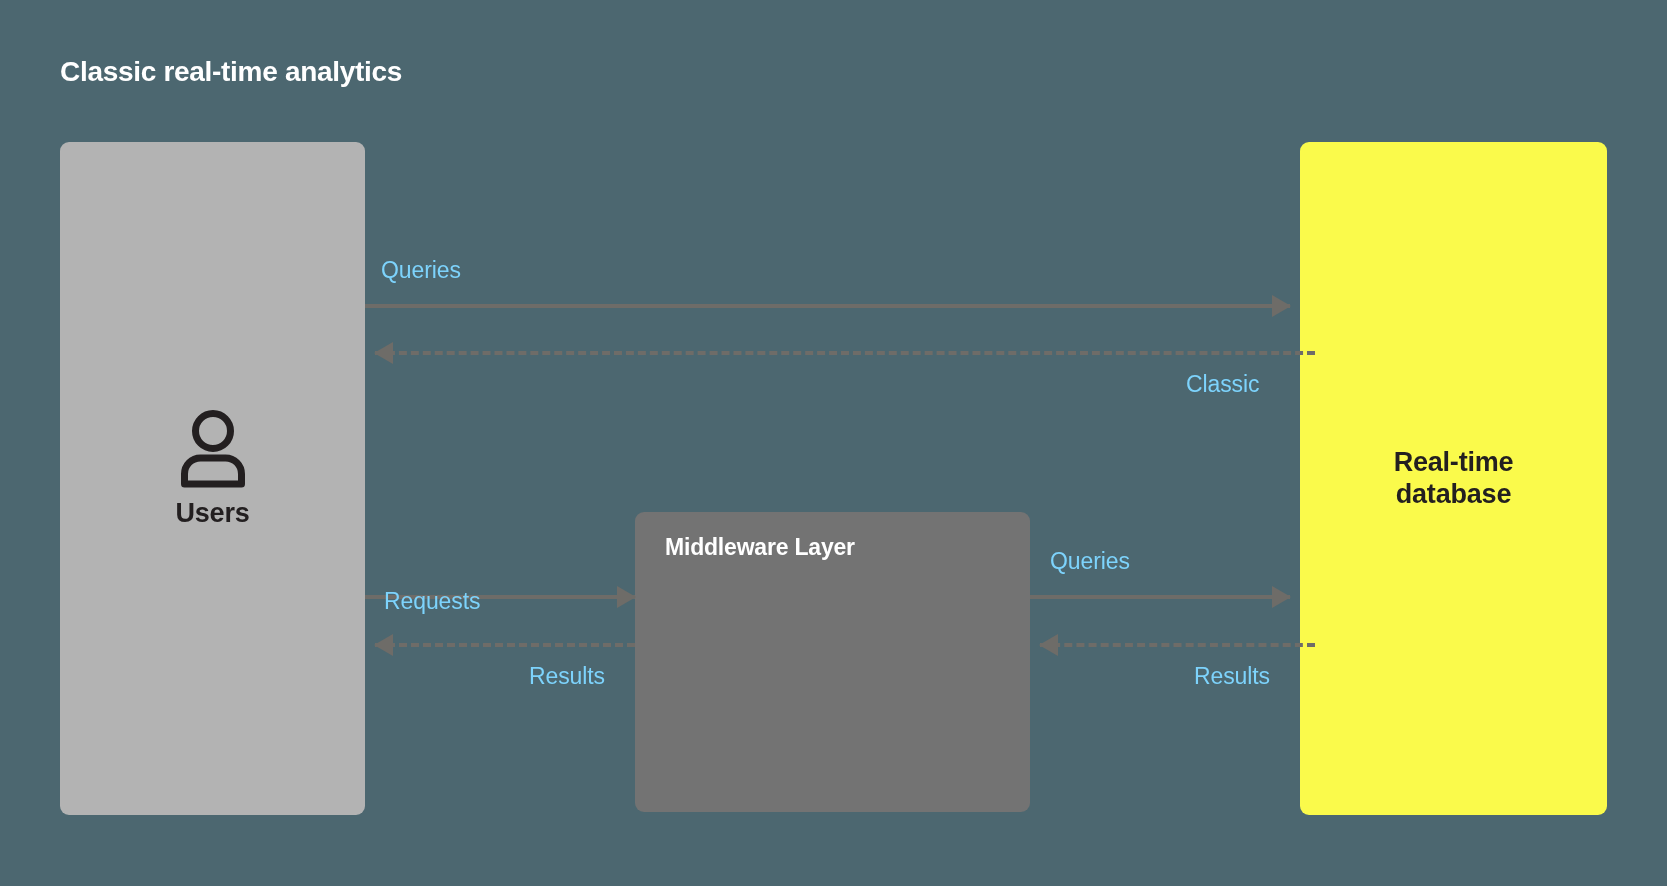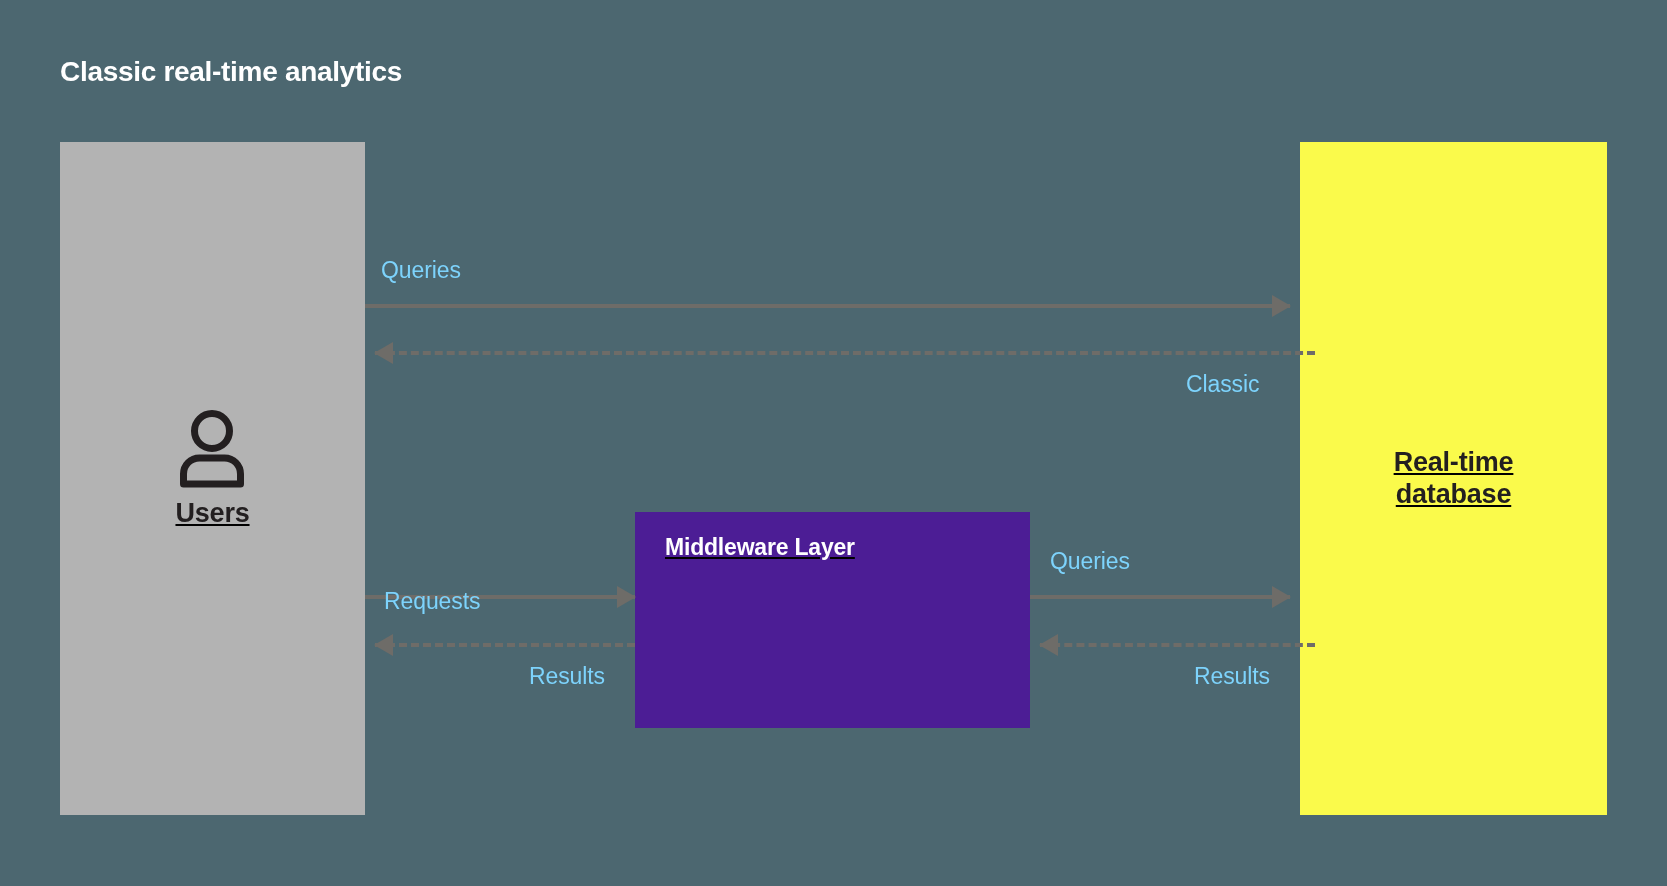--- a/index.html
+++ b/index.html
@@ -29,59 +29,59 @@
     font-weight: bold;
     color: #ffffff;
     letter-spacing: -0.3px;
     white-space: nowrap;
   }
 
   
   .node {
     position: absolute;
     box-sizing: border-box;
-    border-radius: 0;
-    text-decoration: underline;
+    border-radius: 9px;
   }
 
   .node-users {
     left: 60px;
     top: 142px;
     width: 305px;
     height: 673px;
     background: #b3b3b3;
     display: flex;
     flex-direction: column;
     align-items: center;
     justify-content: center;
   }
   .users-inner {
     display: flex;
     flex-direction: column;
+    align-items: center;
     transform: translateY(-10px);
   }
   .user-icon {
     width: 74px;
     height: 80px;
     display: block;
   }
   .users-label {
     margin-top: 10px;
     font-size: 27px;
     font-weight: bold;
     color: #231f20;
     letter-spacing: -0.2px;
   }
 
   .node-middleware {
     left: 635px;
     top: 512px;
     width: 395px;
-    height: 216px;
-    background: #4c1d95;
+    height: 300px;
+    background: #737373;
     padding: 22px 0 0 30px;
   }
   .middleware-label {
     font-size: 23px;
     font-weight: bold;
     color: #ffffff;
     letter-spacing: -0.2px;
   }
 
   .node-database {

